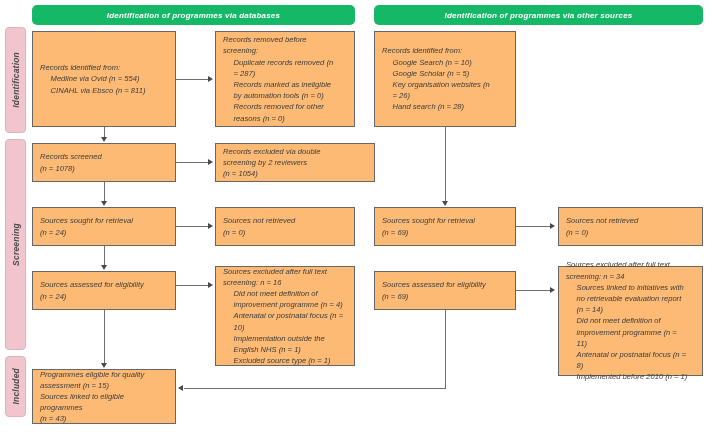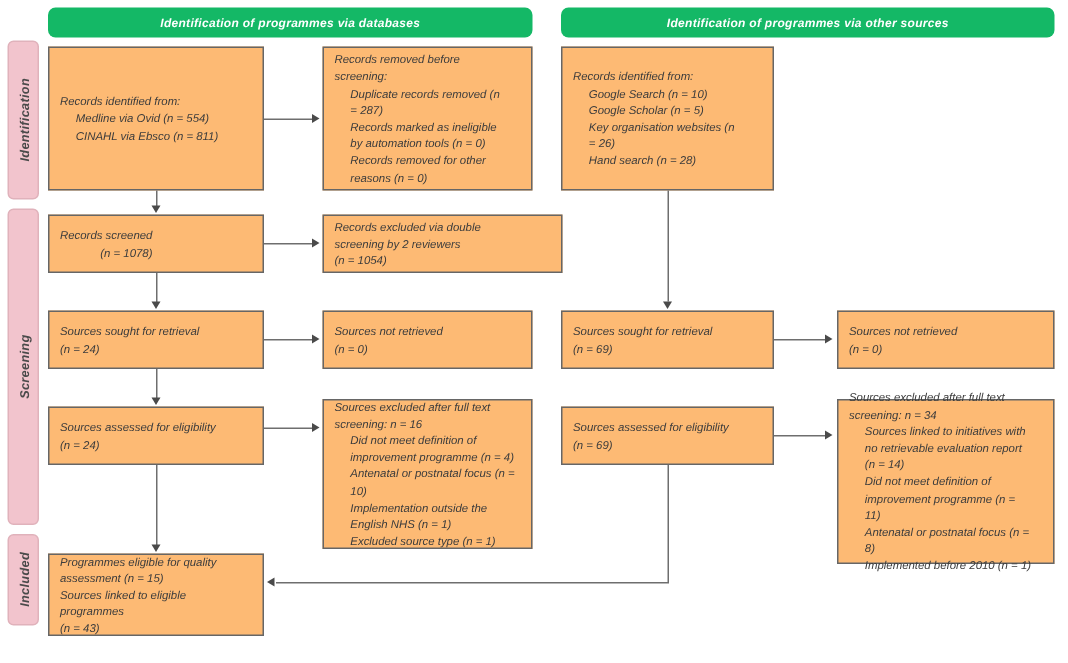--- a/index.html
+++ b/index.html
@@ -113,21 +113,21 @@
      Google Search (n = 10)
      Google Scholar (n = 5)
      Key organisation websites (n
      = 26)
      Hand search (n = 28)</div>
   </div>
 
   <div class="ln lnv" style="left:104px;top:127px;height:11px;"></div>
   <div class="arw arw-d" style="left:100.5px;top:137px;"></div>
 
-  <div class="box" style="left:32px;top:143px;width:144px;height:39px;text-align:right;">
+  <div class="box" style="left:32px;top:143px;width:144px;height:39px;">
     <div class="txt">Records screened
 (n = 1078)</div>
   </div>
 
   <div class="box" style="left:215px;top:143px;width:160px;height:39px;">
     <div class="txt">Records excluded via double
 screening by 2 reviewers
 (n = 1054)</div>
   </div>
 

